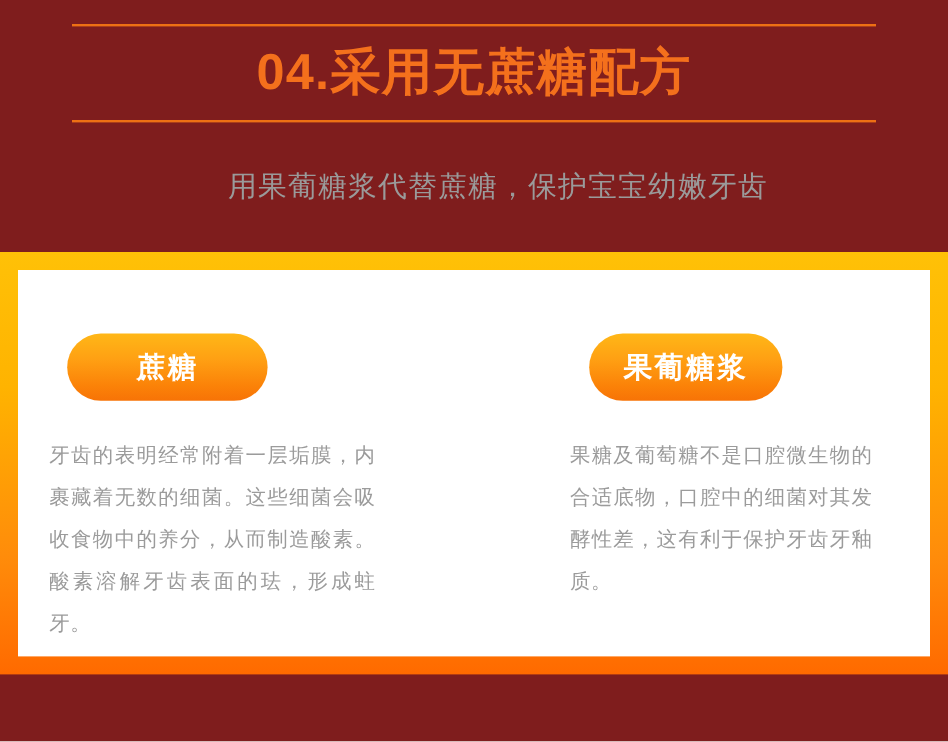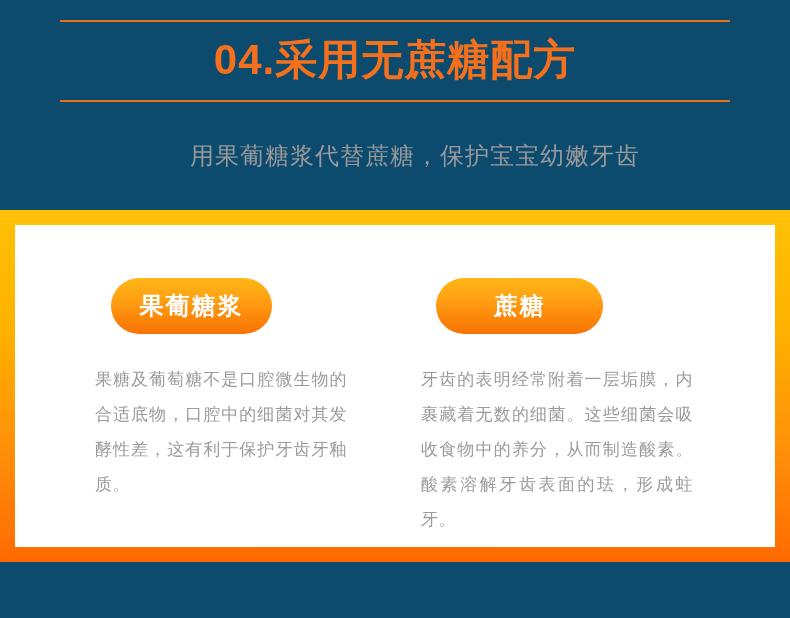--- a/index.html
+++ b/index.html
@@ -9,21 +9,21 @@
     height: 618px;
     background: #ffffff;
     font-family: "Liberation Sans", "DejaVu Sans", sans-serif;
     overflow: hidden;
   }
 
   .page {
     position: relative;
     width: 790px;
     height: 618px;
-    background: #0c4a6e;
+    background: #7f1d1d;
   }
 
   
   .header {
     position: absolute;
     left: 0;
     top: 0;
     width: 790px;
     height: 196px;
   }
@@ -143,27 +143,27 @@
 
     <div class="rule rule-bottom"></div>
 
     <div class="subtitle">用果葡糖浆代替蔗糖，保护宝宝幼嫩牙齿</div>
   </div>
 
   <div class="frame">
     <div class="frame-inner">
       <div class="columns">
 
+        <div class="col col-right">
+          <div class="pill">蔗糖</div>
+          <div class="body-text">牙齿的表明经常附着一层垢膜，内裹藏着无数的细菌。这些细菌会吸收食物中的养分，从而制造酸素。酸素溶解牙齿表面的珐，形成蛀牙。</div>
+        </div>
+
         <div class="col col-left">
           <div class="pill">果葡糖浆</div>
           <div class="body-text">果糖及葡萄糖不是口腔微生物的合适底物，口腔中的细菌对其发酵性差，这有利于保护牙齿牙釉质。</div>
-        </div>
-
-        <div class="col col-right">
-          <div class="pill">蔗糖</div>
-          <div class="body-text">牙齿的表明经常附着一层垢膜，内裹藏着无数的细菌。这些细菌会吸收食物中的养分，从而制造酸素。酸素溶解牙齿表面的珐，形成蛀牙。</div>
         </div>
 
       </div>
     </div>
   </div>
 
 </div>
 
 </body></html>

